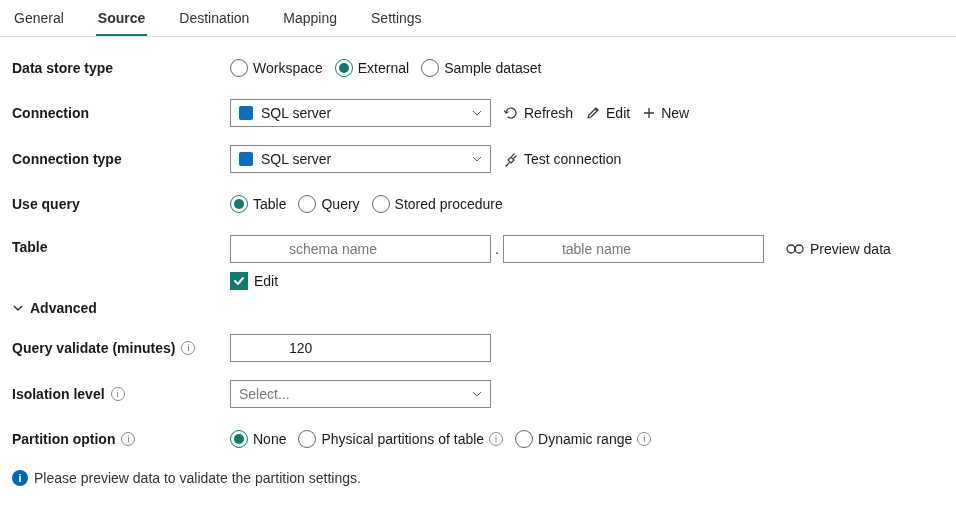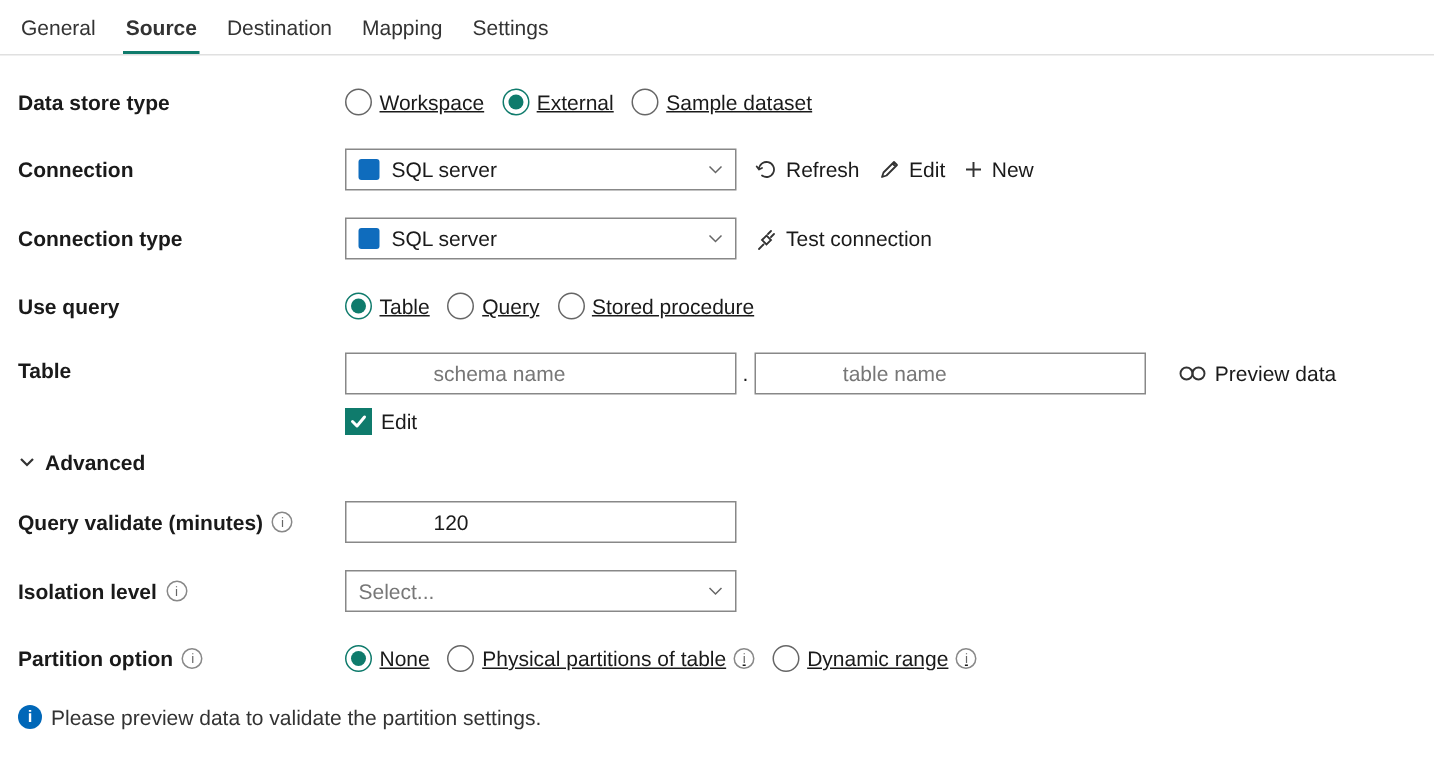--- a/index.html
+++ b/index.html
@@ -8,21 +8,21 @@
     font-family: "Segoe UI", Arial, sans-serif;
     font-size: 14px;
     color: #1a1a1a;
     background: #fff;
     width: 956px;
     height: 505px;
     overflow: hidden;
   }
   .tabs {
     display: flex;
-    gap: 16px;
+    gap: 30px;
     padding: 8px 12px 0 12px;
     border-bottom: 1px solid #e0e0e0;
   }
   .tab {
     padding: 2px 2px 8px 2px;
     cursor: pointer;
     color: #333;
     border-bottom: 2px solid transparent;
   }
   .tab.active {
@@ -49,21 +49,20 @@
   .controls {
     display: flex;
     align-items: center;
     gap: 12px;
     flex-wrap: wrap;
   }
   .radio-group {
     display: flex;
     align-items: center;
     gap: 12px;
-    text-decoration: underline;
   }
   .radio {
     display: flex;
     align-items: center;
     gap: 5px;
     cursor: pointer;
   }
   .radio-circle {
     width: 18px; height: 18px;
     border: 1.5px solid #666;

